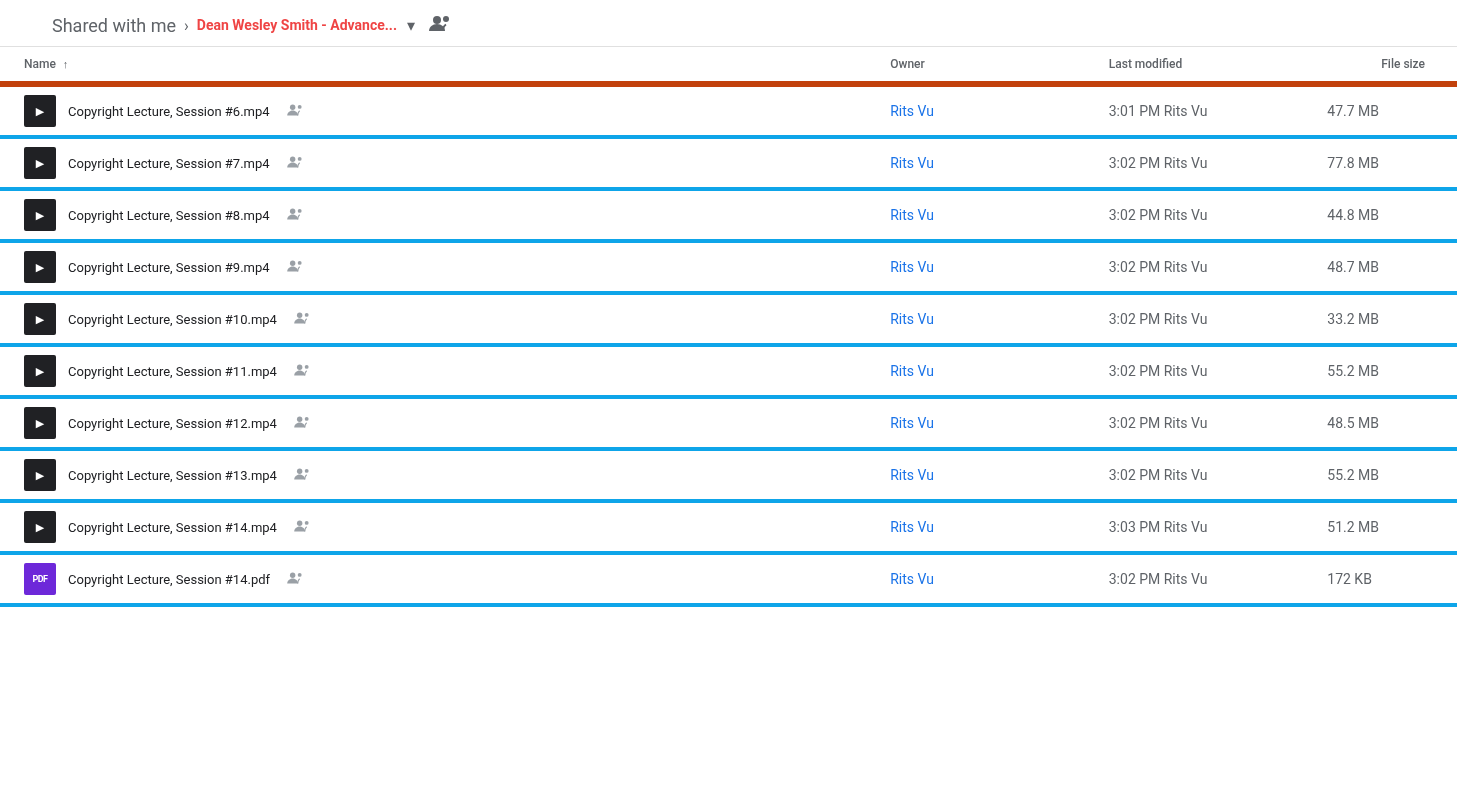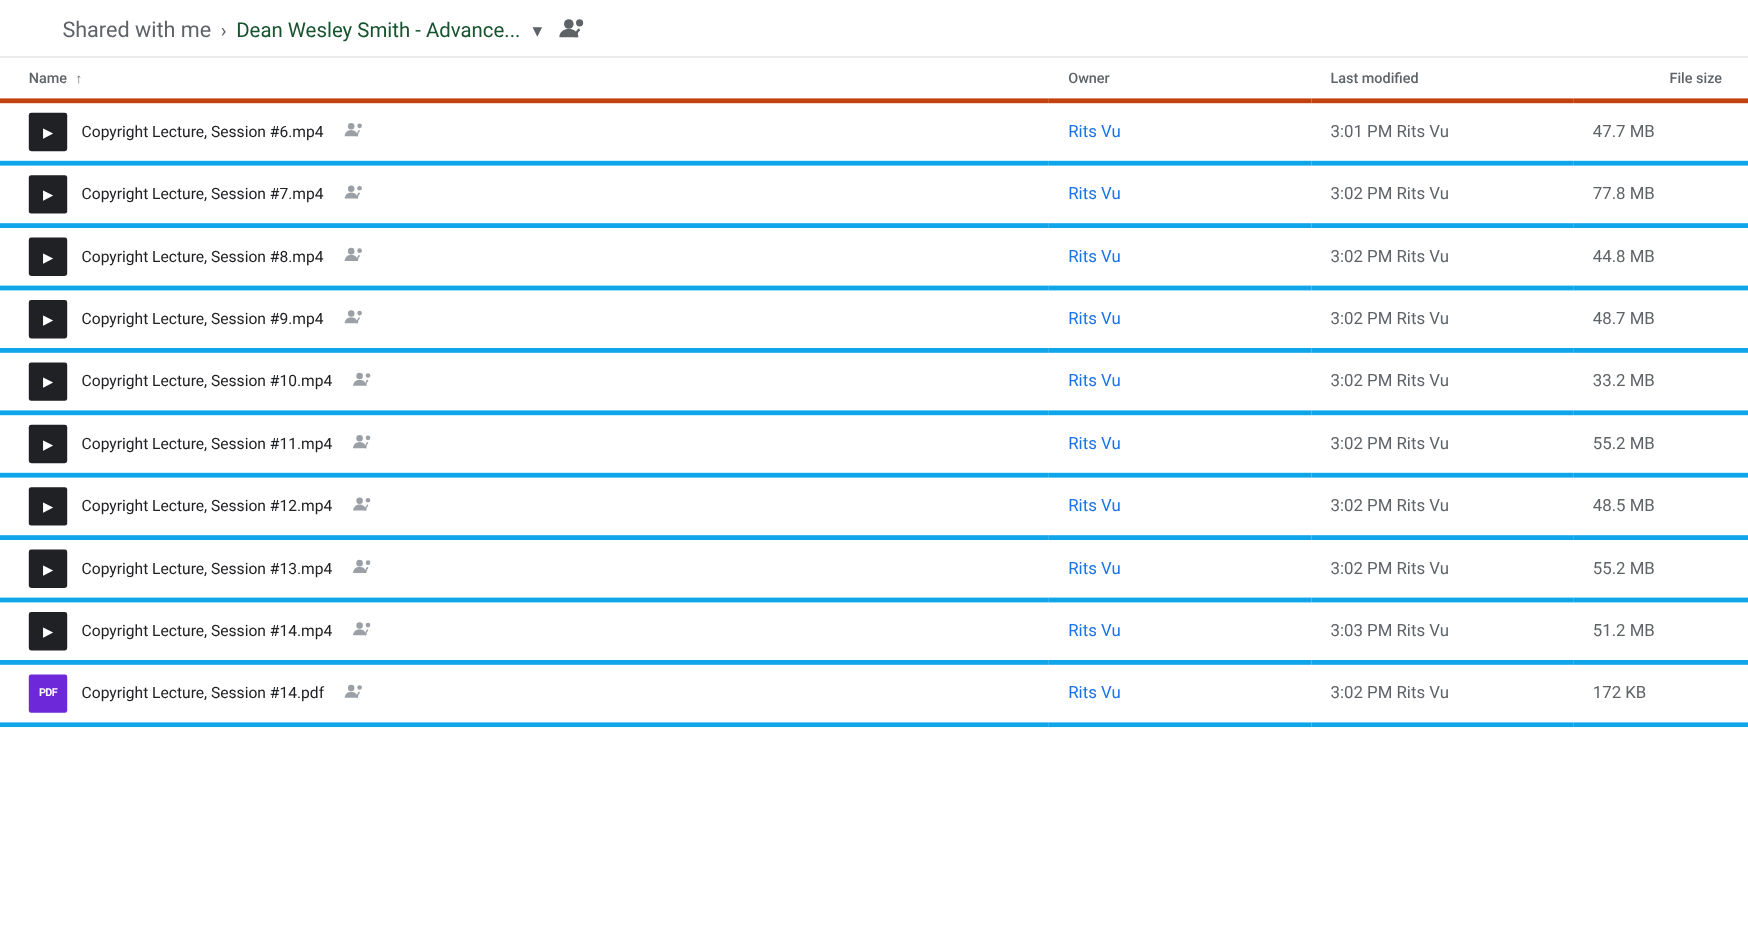--- a/index.html
+++ b/index.html
@@ -23,44 +23,44 @@
       font-size: 18px;
       font-weight: 400;
       cursor: pointer;
       margin-left: 28px;
     }
     .breadcrumb-chevron {
       color: #5f6368;
       font-size: 16px;
     }
     .breadcrumb-current {
-      font-size: 17px;
-      color: #14532d;
-      font-weight: 400;
+      font-size: 14px;
+      color: #ef4444;
+      font-weight: 700;
     }
     .breadcrumb-dropdown {
       color: #5f6368;
       font-size: 16px;
       cursor: pointer;
       margin-left: 2px;
     }
     .breadcrumb-people {
       color: #5f6368;
       font-size: 18px;
       margin-left: 6px;
       cursor: pointer;
     }
 
     
     .file-table {
       width: 100%;
       border-collapse: collapse;
     }
     .file-table thead tr {
-      border-bottom: 4px solid #c2410c;
+      border-bottom: 6px solid #c2410c;
     }
     .file-table th {
       padding: 10px 16px;
       text-align: left;
       font-size: 12px;
       font-weight: 500;
       color: #5f6368;
       white-space: nowrap;
       border-bottom: 1px solid #e0e0e0;
     }
@@ -70,21 +70,21 @@
     }
     .file-table th.col-owner {
       width: 15%;
     }
     .file-table th.col-modified {
       width: 15%;
     }
     .file-table th.col-size {
       width: 10%;
       text-align: right;
-      padding-right: 22px;
+      padding-right: 32px;
     }
     .file-table tbody tr {
       border-bottom: 4px solid #0ea5e9;
       cursor: pointer;
       padding-left: 28px;
     }
     .file-table td {
       padding: 8px 16px;
       vertical-align: middle;
     }

